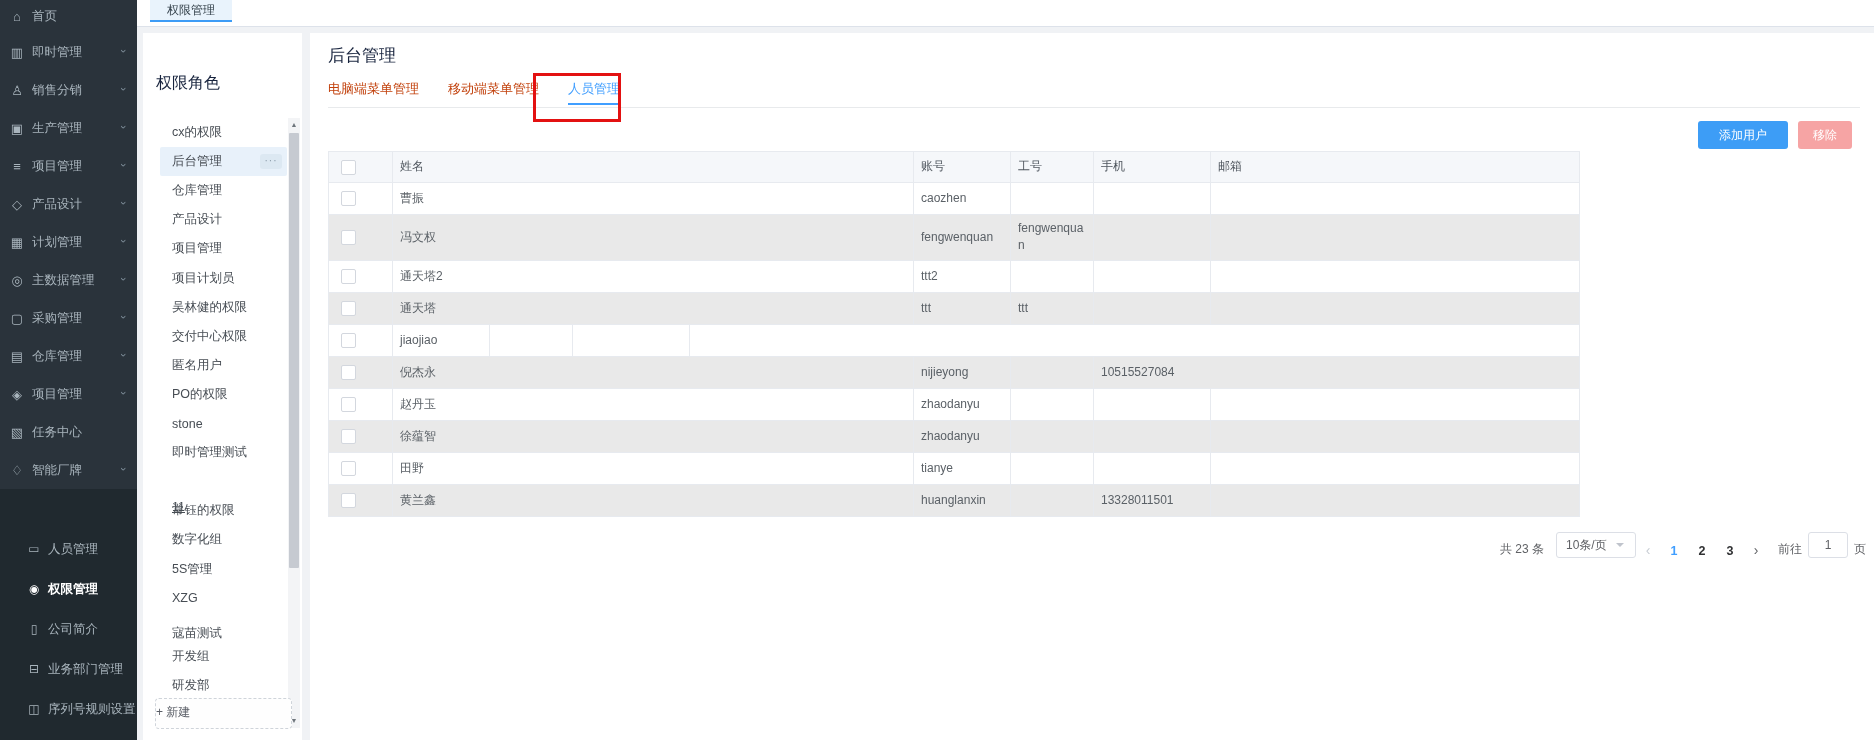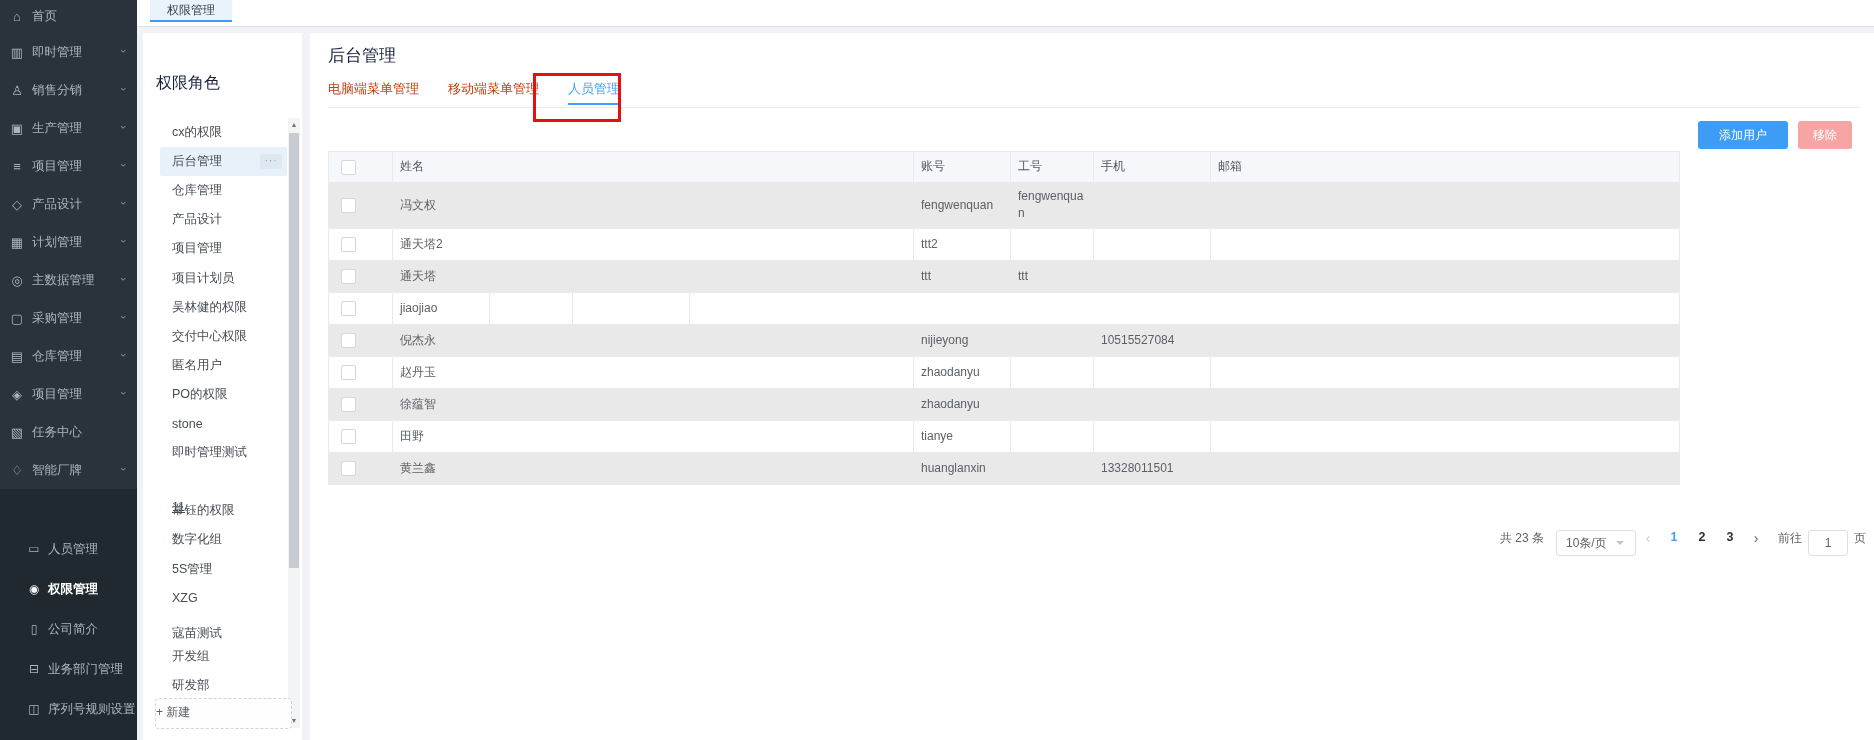--- a/index.html
+++ b/index.html
@@ -41,30 +41,30 @@
   .main-panel{position:absolute;left:310px;top:33px;width:1564px;height:707px;background:#ffffff;}
   .main-title{position:absolute;left:18px;top:11px;margin:0;font-size:17px;font-weight:normal;color:#17233d;}
   .main-tabs{position:absolute;left:18px;top:45px;right:14px;height:29px;border-bottom:1px solid #e8eaec;}
   .mtab{display:inline-block;height:27px;line-height:22px;margin-right:29px;font-size:13px;color:#c2410c;cursor:pointer;box-sizing:border-box;}
   .mtab.active{color:#409eff;border-bottom:2px solid #409eff;}
   .annotation{position:absolute;left:223px;top:40px;width:82px;height:43px;border:3px solid #e31111;z-index:10;pointer-events:none;}
   .btn{position:absolute;top:88px;height:28px;border:none;border-radius:3px;color:#fff;font-size:12px;cursor:pointer;font-family:inherit;}
   .btn-add{left:1388px;width:90px;background:#3d9df6;}
   .btn-remove{left:1488px;width:54px;background:#f6a4a4;}
   
-  .utable{position:absolute;left:18px;top:118px;width:1352px;border:1px solid #e7eaef;border-bottom:none;box-sizing:border-box;font-size:12px;color:#5b6167;}
+  .utable{position:absolute;left:18px;top:118px;width:1252px;border:1px solid #e7eaef;border-bottom:none;box-sizing:border-box;font-size:12px;color:#5b6167;}
   .trow{display:flex;align-items:stretch;min-height:31px;border-bottom:1px solid #e7eaef;background:#fff;}
   .trow.head{background:#f5f7fa;color:#4f565e;min-height:30px;}
   .trow.stripe{background:#e9e9e9;}
   .tcell{display:flex;align-items:center;padding:5px 7px;box-sizing:border-box;border-right:1px solid #e7eaef;word-break:break-all;line-height:1.45;}
   .tcell:last-child{border-right:none;}
   .tcell.c0{justify-content:flex-start;padding-left:12px;}
   .cb{width:13px;height:13px;border:1px solid #d3d7de;border-radius:2px;background:#fff;flex:none;cursor:pointer;}
   
-  .pager{position:absolute;top:497px;right:8px;height:28px;display:flex;align-items:flex-start;font-size:12px;color:#606266;}
+  .pager{position:absolute;top:497px;right:8px;height:28px;display:flex;align-items:flex-end;font-size:12px;color:#606266;}
   .pager .total{margin-right:12px;}
   .psel{width:80px;height:26px;border:1px solid #dcdfe6;border-radius:3px;display:flex;align-items:center;box-sizing:border-box;
         padding-left:9px;color:#606266;cursor:pointer;background:#fff;}
   .psel .caret{width:0;height:0;border:4px solid transparent;border-top-color:#c0c4cc;margin-left:9px;margin-top:4px;}
   .parrow{width:24px;text-align:center;font-size:14px;cursor:pointer;color:#606266;}
   .parrow.disabled{color:#c7ccd3;cursor:default;}
   .pnum{width:22px;text-align:center;font-weight:bold;font-size:12.5px;color:#303133;cursor:pointer;margin:0 3px;}
   .pnum.cur{color:#409eff;}
   .goto{margin-left:10px;margin-right:6px;}
   .ginput{width:40px;height:26px;border:1px solid #dcdfe6;border-radius:3px;text-align:center;font-size:12px;color:#606266;
@@ -263,20 +263,30 @@
       <div class="trow head">
         <div class="tcell c0" style="width: 64px; flex: 0 0 64px;">
           <span class="cb"></span>
         </div>
         <div class="tcell c1" style="width: 521px; flex: 0 0 521px;">姓名</div>
         <div class="tcell c2" style="width: 97px; flex: 0 0 97px;">账号</div>
         <div class="tcell c3" style="width: 83px; flex: 0 0 83px;">工号</div>
         <div class="tcell c4" style="width: 117px; flex: 0 0 117px;">手机</div>
         <div class="tcell c5" style="width: 650px; flex: 0 0 650px;">邮箱</div>
       </div>
+      <div class="trow">
+        <div class="tcell c0" style="width: 64px; flex: 0 0 64px;">
+          <span class="cb"></span>
+        </div>
+        <div class="tcell c1" style="width: 521px; flex: 0 0 521px;">曹振</div>
+        <div class="tcell c2" style="width: 97px; flex: 0 0 97px;">caozhen</div>
+        <div class="tcell c3" style="width: 83px; flex: 0 0 83px;"></div>
+        <div class="tcell c4" style="width: 117px; flex: 0 0 117px;"></div>
+        <div class="tcell c5" style="width: 650px; flex: 0 0 650px;"></div>
+      </div>
       <div class="trow stripe">
         <div class="tcell c0" style="width: 64px; flex: 0 0 64px;">
           <span class="cb"></span>
         </div>
         <div class="tcell c1" style="width: 521px; flex: 0 0 521px;">冯文权</div>
         <div class="tcell c2" style="width: 97px; flex: 0 0 97px;">fengwenquan</div>
         <div class="tcell c3" style="width: 83px; flex: 0 0 83px;">fengwenquan</div>
         <div class="tcell c4" style="width: 117px; flex: 0 0 117px;"></div>
         <div class="tcell c5" style="width: 650px; flex: 0 0 650px;"></div>
       </div>

